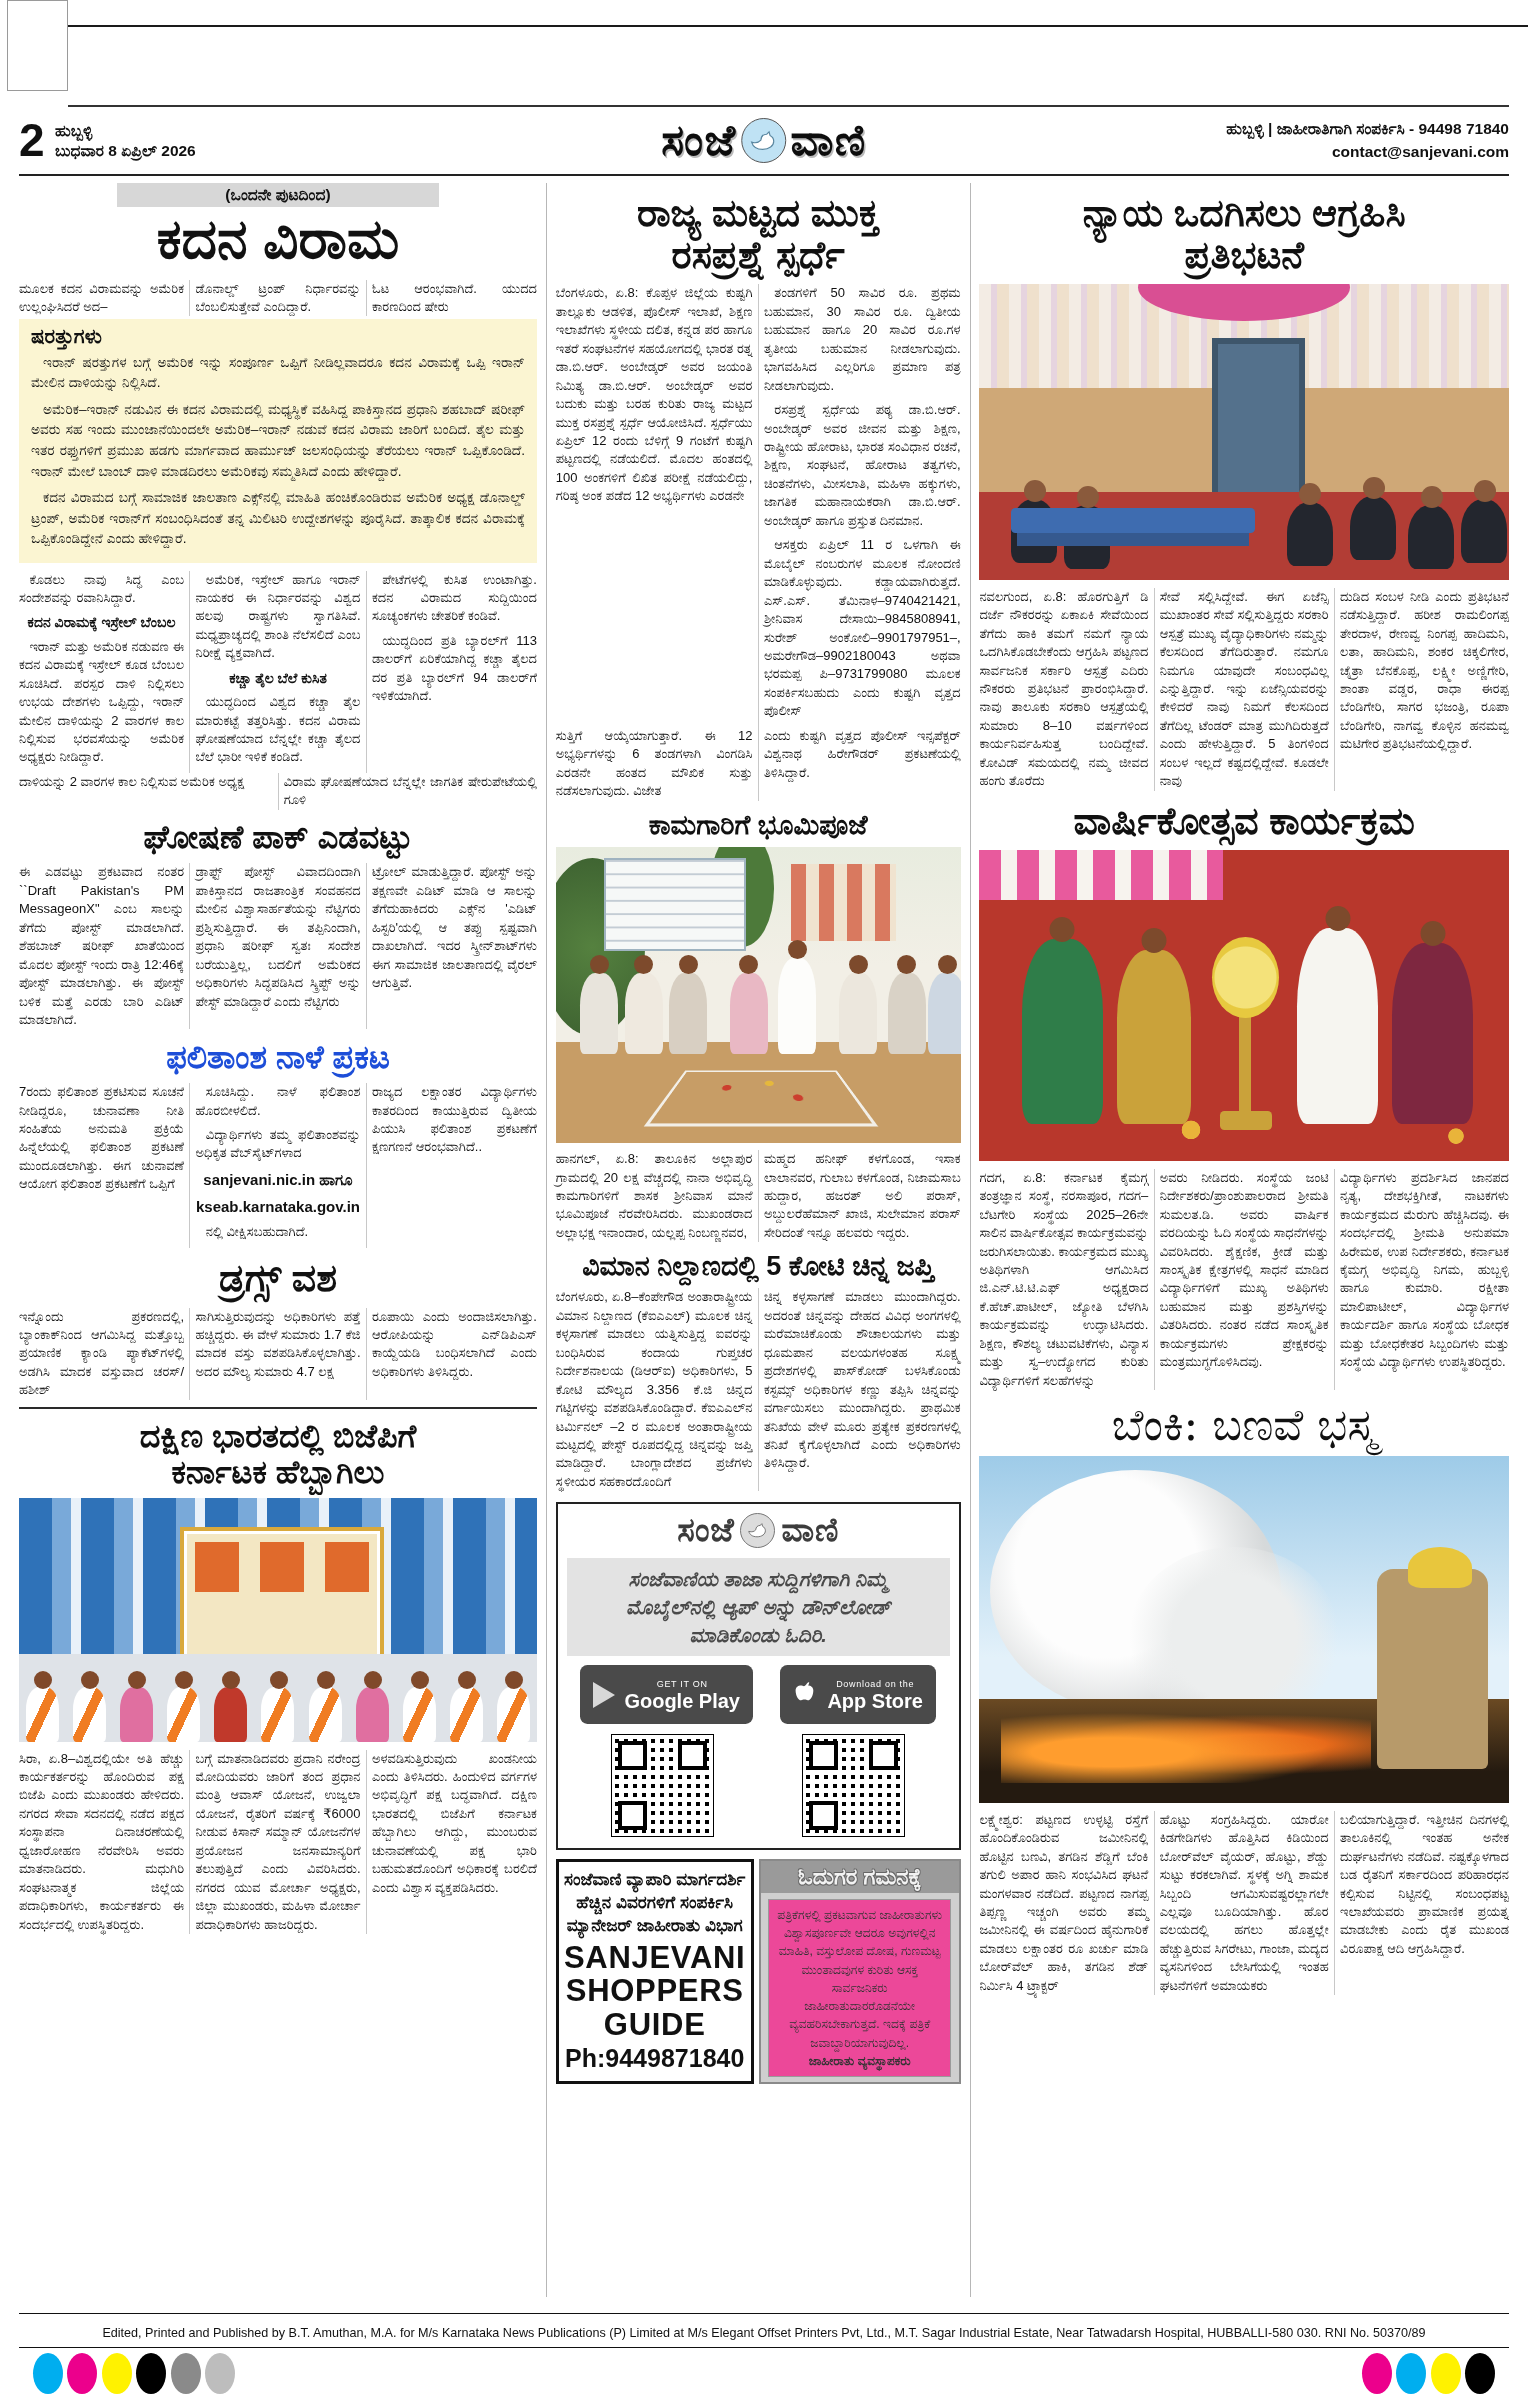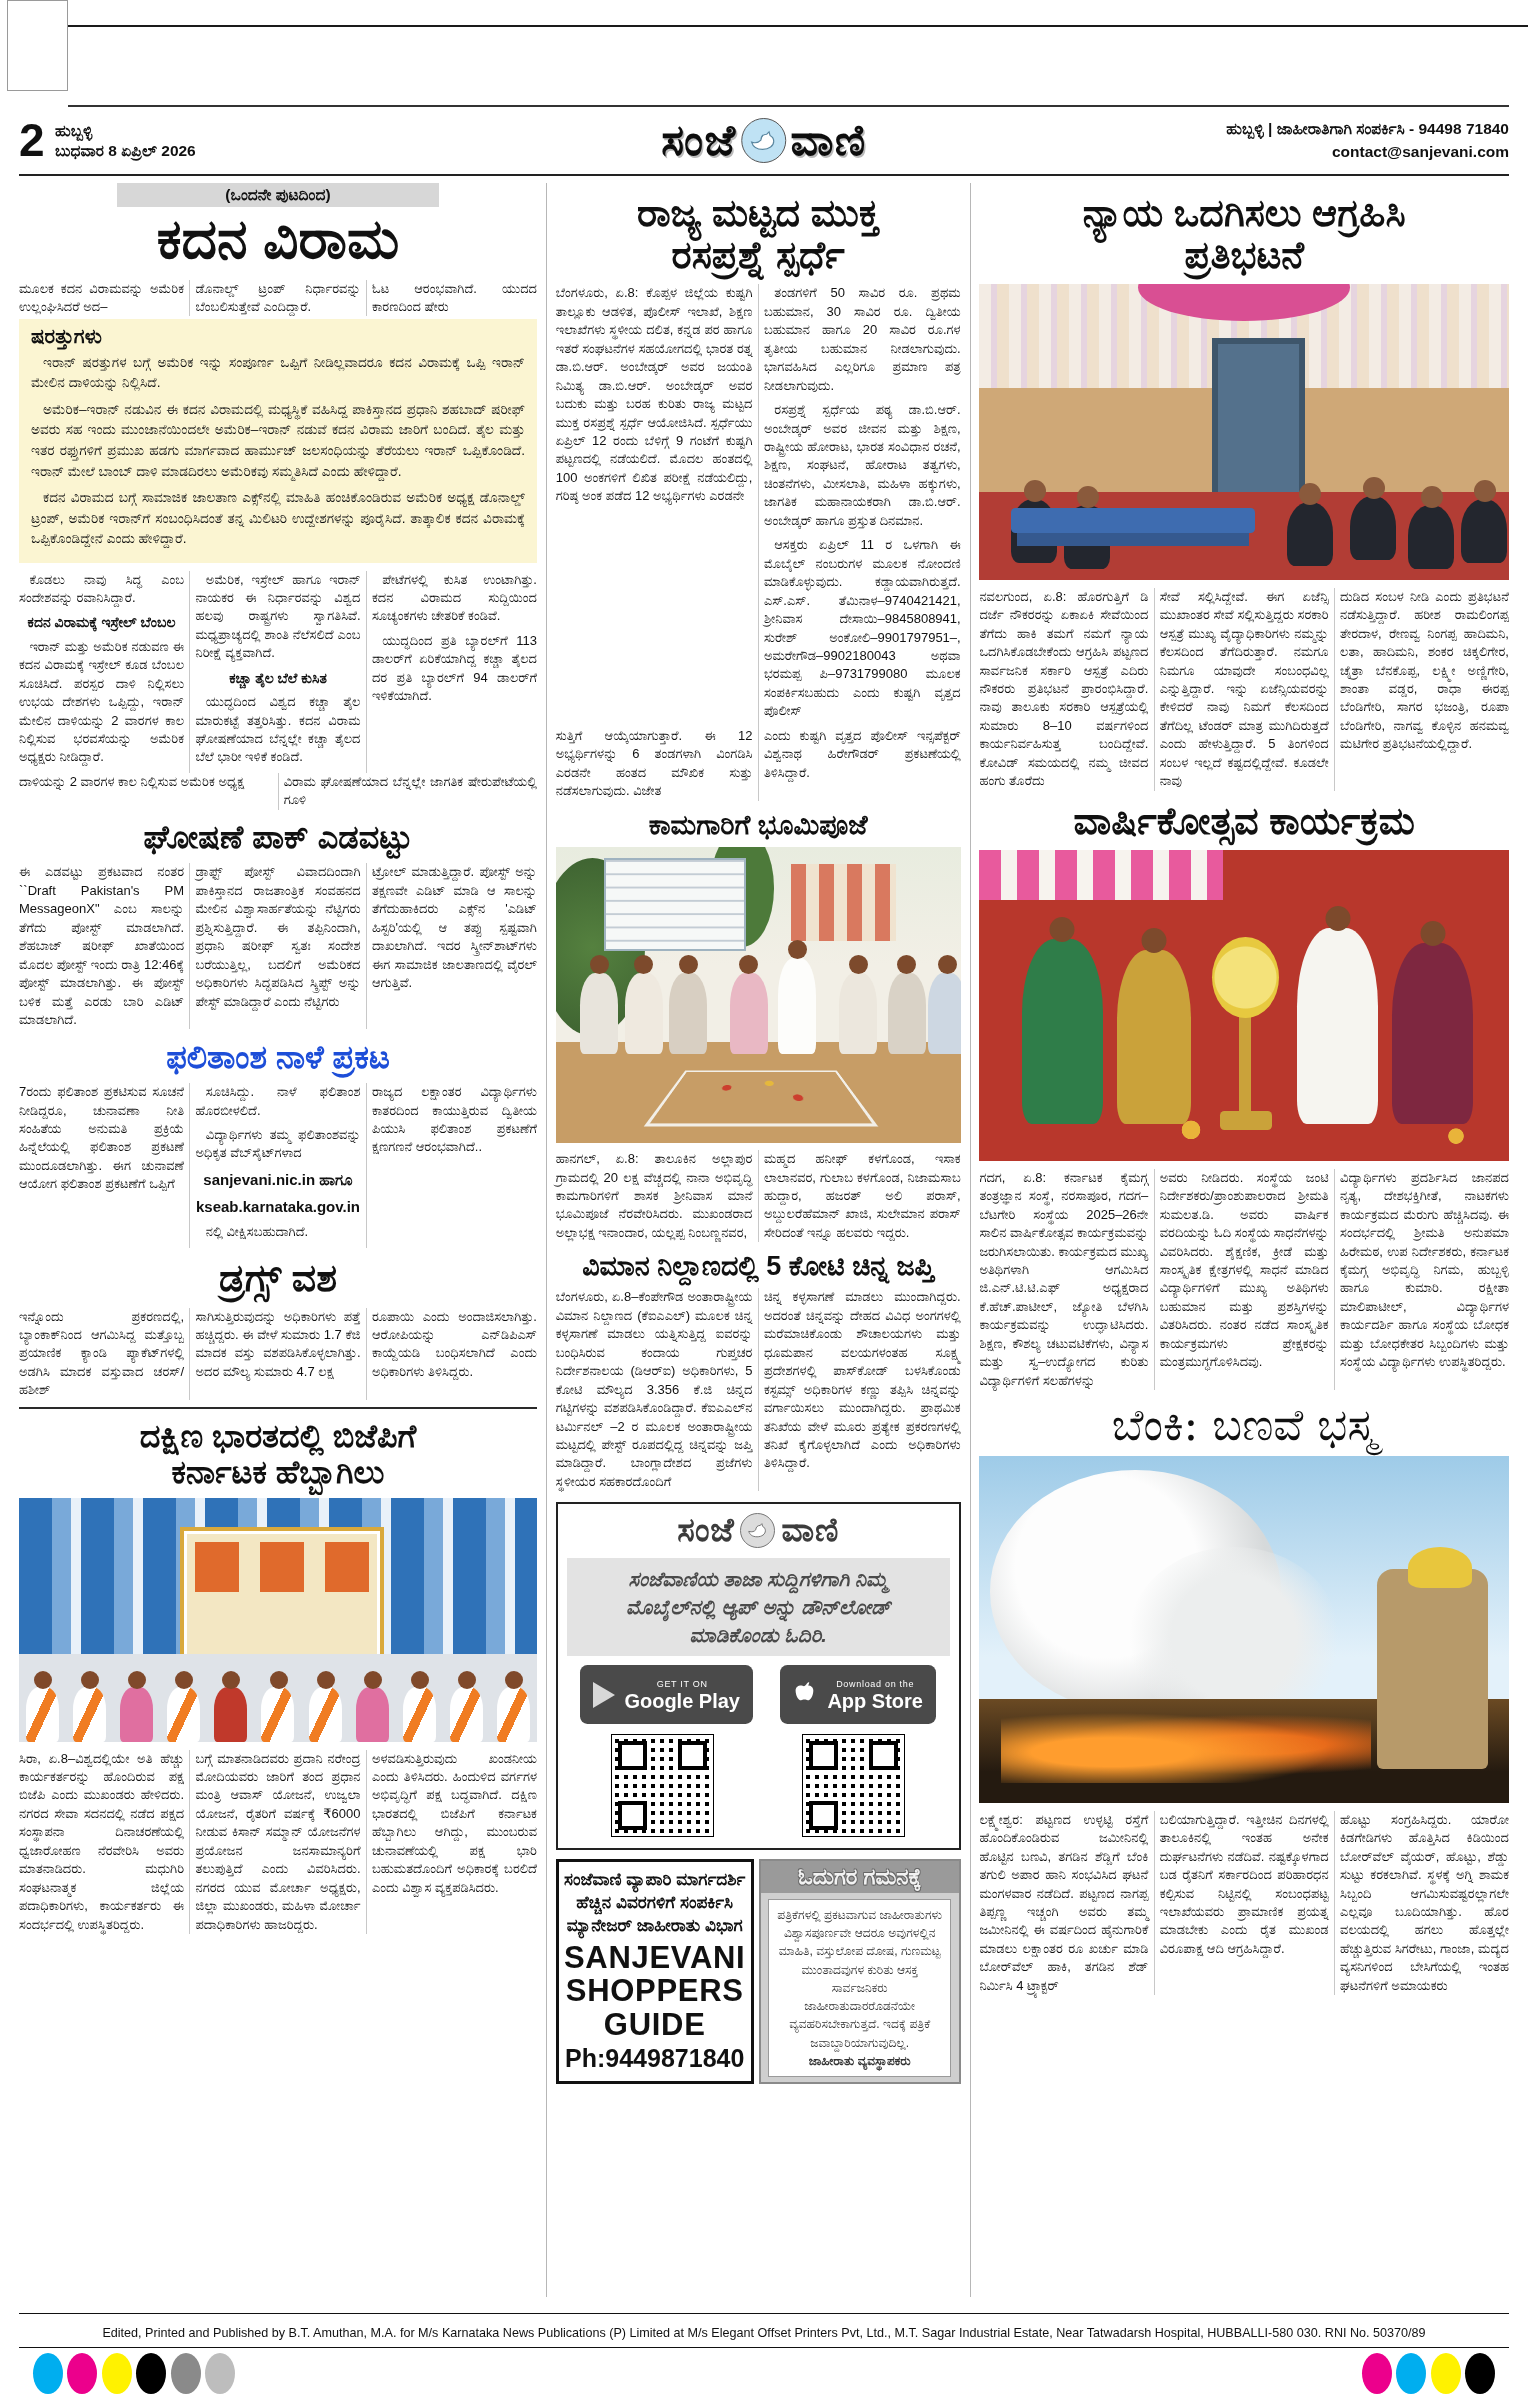--- a/index.html
+++ b/index.html
@@ -129,21 +129,21 @@
   .qr b{position:absolute;width:21px;height:21px;border:4.4px solid #000;background:#fff;}
   .qr b:nth-child(1){left:3px;top:3px;}.qr b:nth-child(2){right:3px;top:3px;}.qr b:nth-child(3){left:3px;bottom:3px;}
   .twoboxes{display:flex;gap:5px;margin-top:4.4px;}
   .sgbox{flex:1;border:3px solid #111;text-align:center;padding:7.4px 4.4px;}
   .sgbox .k1{font-size:17px;font-weight:800;line-height:1.35;}
   .sgbox .en{font-size:31px;font-weight:800;letter-spacing:0.7px;line-height:1.08;margin-top:3px;}
   .sgbox .ph{font-size:25px;font-weight:800;margin-top:3px;}
   .noticebox{flex:1;background:#cfcfcf;border:2.2px solid #8a8a8a;padding:4.4px 7.4px;text-align:center;}
   .noticebox .nt{font-size:22px;font-weight:800;color:#f2f2f2;text-shadow:0.7px 0.7px 0 #666,-0.7px -0.7px 0 #666,0.7px -0.7px 0 #666,-0.7px 0.7px 0 #666;
       background:#9a9a9a;margin:-4.4px -7.4px 6px;padding:3px 0;}
-  .noticebox .nb{font-size:12.2px;line-height:1.5;color:#333;border:1.5px solid #9a9a9a;background:#ffffff;padding:6px;}
+  .noticebox .nb{font-size:12.2px;line-height:1.5;color:#333;border:1.5px solid #9a9a9a;background:#ec4899;padding:6px;}
   
   .f-rule1{position:absolute;left:19px;right:19px;bottom:87px;height:1.5px;background:#111;}
   .imprint{position:absolute;left:19px;right:19px;bottom:61px;text-align:center;font-size:12.6px;}
   .f-rule2{position:absolute;left:19px;right:19px;bottom:53px;height:1.5px;background:#111;}
   .dots{position:absolute;bottom:7.4px;display:flex;gap:4.4px;}
   .dots span{width:30px;height:41px;border-radius:50%;display:block;}
   .dots-l{left:33px;} .dots-r{right:33px;}
 </style>
 </head>
 <body>
@@ -436,22 +436,22 @@
       <div class="photo ph-fire">
         <div class="abs fi-smoke1"></div>
         <div class="abs fi-smoke2"></div>
         <div class="abs fi-ground"></div>
         <div class="abs fi-glow"></div>
         <div class="abs fi-man"></div>
         <div class="abs fi-helmet"></div>
       </div>
       <div class="row">
         <div class="c">ಲಕ್ಷ್ಮೇಶ್ವರ: ಪಟ್ಟಣದ ಉಳ್ಳಟ್ಟಿ ರಸ್ತೆಗೆ ಹೊಂದಿಕೊಂಡಿರುವ ಜಮೀನಿನಲ್ಲಿ ಹೊಟ್ಟಿನ ಬಣವಿ, ತಗಡಿನ ಶೆಡ್ಡಿಗೆ ಬೆಂಕಿ ತಗುಲಿ ಅಪಾರ ಹಾನಿ ಸಂಭವಿಸಿದ ಘಟನೆ ಮಂಗಳವಾರ ನಡೆದಿದೆ. ಪಟ್ಟಣದ ನಾಗಪ್ಪ ತಿಪ್ಪಣ್ಣ ಇಚ್ಚಂಗಿ ಅವರು ತಮ್ಮ ಜಮೀನಿನಲ್ಲಿ ಈ ವರ್ಷದಿಂದ ಹೈನುಗಾರಿಕೆ ಮಾಡಲು ಲಕ್ಷಾಂತರ ರೂ ಖರ್ಚು ಮಾಡಿ ಬೋರ್‌ವೆಲ್ ಹಾಕಿ, ತಗಡಿನ ಶೆಡ್ ನಿರ್ಮಿಸಿ 4 ಟ್ರ್ಯಾಕ್ಟರ್</div>
+        <div class="c">ಹೊಟ್ಟು ಸಂಗ್ರಹಿಸಿದ್ದರು. ಯಾರೋ ಕಿಡಗೇಡಿಗಳು ಹೊತ್ತಿಸಿದ ಕಿಡಿಯಿಂದ ಬೋರ್‌ವೆಲ್ ವೈಯರ್, ಹೊಟ್ಟು, ಶೆಡ್ಡು ಸುಟ್ಟು ಕರಕಲಾಗಿವೆ. ಸ್ಥಳಕ್ಕೆ ಅಗ್ನಿ ಶಾಮಕ ಸಿಬ್ಬಂದಿ ಆಗಮಿಸುವಷ್ಟರಲ್ಲಾಗಲೇ ಎಲ್ಲವೂ ಬೂದಿಯಾಗಿತ್ತು. ಹೊರ ವಲಯದಲ್ಲಿ ಹಗಲು ಹೊತ್ತಲ್ಲೇ ಹೆಚ್ಚುತ್ತಿರುವ ಸಿಗರೇಟು, ಗಾಂಜಾ, ಮದ್ಯದ ವ್ಯಸನಿಗಳಿಂದ ಬೇಸಿಗೆಯಲ್ಲಿ ಇಂತಹ ಘಟನೆಗಳಿಗೆ ಅಮಾಯಕರು</div>
         <div class="c">ಬಲಿಯಾಗುತ್ತಿದ್ದಾರೆ. ಇತ್ತೀಚಿನ ದಿನಗಳಲ್ಲಿ ತಾಲೂಕಿನಲ್ಲಿ ಇಂತಹ ಅನೇಕ ದುರ್ಘಟನೆಗಳು ನಡೆದಿವೆ. ನಷ್ಟಕ್ಕೊಳಗಾದ ಬಡ ರೈತನಿಗೆ ಸರ್ಕಾರದಿಂದ ಪರಿಹಾರಧನ ಕಲ್ಪಿಸುವ ನಿಟ್ಟಿನಲ್ಲಿ ಸಂಬಂಧಪಟ್ಟ ಇಲಾಖೆಯವರು ಪ್ರಾಮಾಣಿಕ ಪ್ರಯತ್ನ ಮಾಡಬೇಕು ಎಂದು ರೈತ ಮುಖಂಡ ವಿರೂಪಾಕ್ಷ ಆದಿ ಆಗ್ರಹಿಸಿದ್ದಾರೆ.</div>
-        <div class="c">ಹೊಟ್ಟು ಸಂಗ್ರಹಿಸಿದ್ದರು. ಯಾರೋ ಕಿಡಗೇಡಿಗಳು ಹೊತ್ತಿಸಿದ ಕಿಡಿಯಿಂದ ಬೋರ್‌ವೆಲ್ ವೈಯರ್, ಹೊಟ್ಟು, ಶೆಡ್ಡು ಸುಟ್ಟು ಕರಕಲಾಗಿವೆ. ಸ್ಥಳಕ್ಕೆ ಅಗ್ನಿ ಶಾಮಕ ಸಿಬ್ಬಂದಿ ಆಗಮಿಸುವಷ್ಟರಲ್ಲಾಗಲೇ ಎಲ್ಲವೂ ಬೂದಿಯಾಗಿತ್ತು. ಹೊರ ವಲಯದಲ್ಲಿ ಹಗಲು ಹೊತ್ತಲ್ಲೇ ಹೆಚ್ಚುತ್ತಿರುವ ಸಿಗರೇಟು, ಗಾಂಜಾ, ಮದ್ಯದ ವ್ಯಸನಿಗಳಿಂದ ಬೇಸಿಗೆಯಲ್ಲಿ ಇಂತಹ ಘಟನೆಗಳಿಗೆ ಅಮಾಯಕರು</div>
       </div>
     </div>
   </div>
 
   <div class="f-rule1"></div>
   <div class="imprint">Edited, Printed and Published by B.T. Amuthan, M.A. for M/s Karnataka News Publications (P) Limited at M/s Elegant Offset Printers Pvt, Ltd., M.T. Sagar Industrial Estate, Near Tatwadarsh Hospital, HUBBALLI-580 030. RNI No. 50370/89</div>
   <div class="f-rule2"></div>
   <div class="dots dots-l">
     <span style="background:#00aeef"></span>
       <span style="background:#ec008c"></span>

